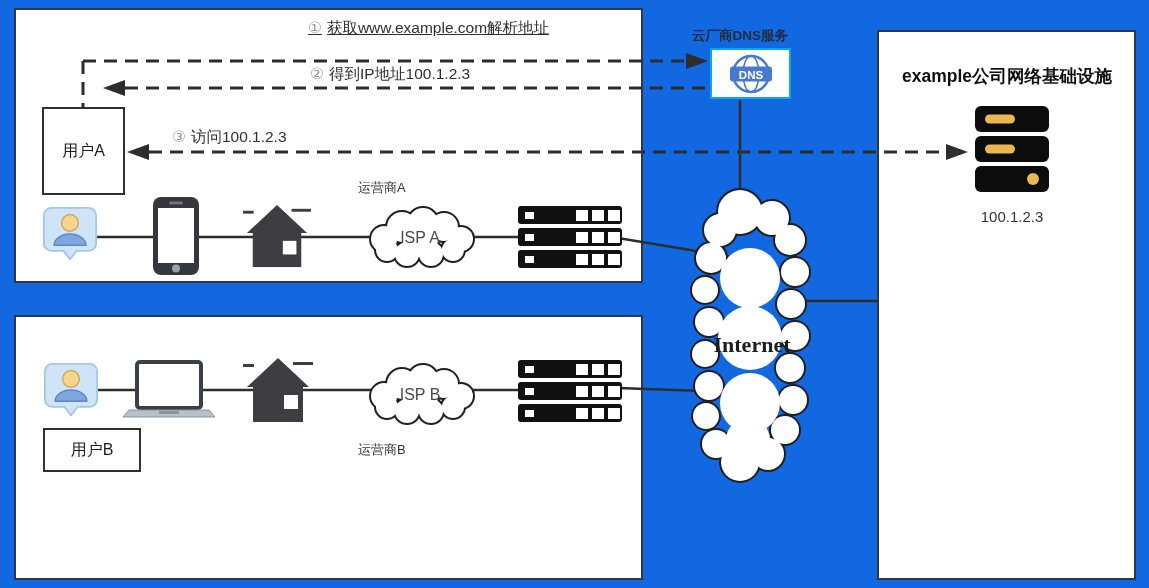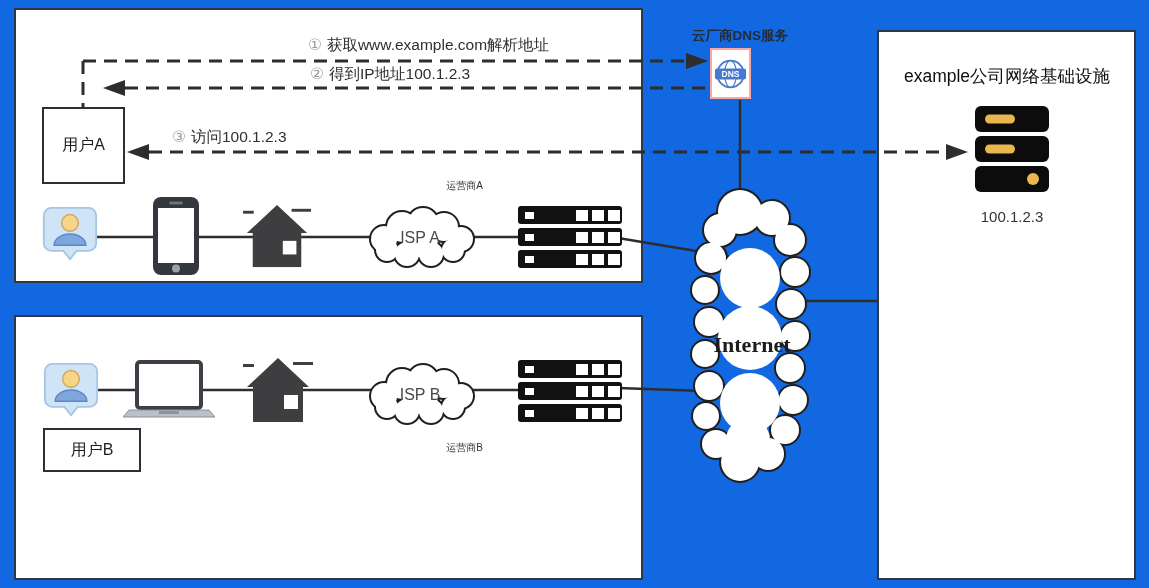--- a/index.html
+++ b/index.html
@@ -5,24 +5,24 @@
   * { margin:0; padding:0; box-sizing:border-box; }
   body { font-family:"Liberation Sans","DejaVu Sans",sans-serif; }
   .canvas { position:relative; width:1149px; height:588px; background:#1168e0; overflow:hidden; }
   .wbox { position:absolute; background:#ffffff; border:2.5px solid #2e3647; }
   .overlay { position:absolute; left:0; top:0; width:1149px; height:588px; z-index:5; pointer-events:none; }
   .icon { position:absolute; z-index:6; }
   .lbl { position:absolute; z-index:6; color:#3a3a3a; white-space:nowrap; }
   .step { font-size:15.5px; color:#2f2f2f; }
   .step .num { color:#9b9b9b; margin-right:5px; }
   .userbox { position:absolute; z-index:6; background:#fff; border:2.5px solid #2f2f33; display:flex; align-items:center; justify-content:center; font-size:16px; color:#1d1d1d; }
-  .dnsbox { position:absolute; left:710px; top:48px; width:41px; height:51px; background:#fff; border:2px solid #fca5a5; z-index:4; display:flex; align-items:center; justify-content:center; }
+  .dnsbox { position:absolute; left:710px; top:48px; width:81px; height:51px; background:#fff; border:2px solid #0ea5e9; z-index:4; display:flex; align-items:center; justify-content:center; }
   .dns-label { left:670px; top:27px; width:140px; text-align:center; font-size:13.5px; color:#222c3d; font-weight:700; }
-  .carrier { width:125px; text-align:right; font-size:10px; color:#333; }
-  .infra-title { left:881px; top:64px; width:252px; text-align:center; font-size:17.5px; font-weight:normal; color:#101010; }
+  .carrier { width:125px; text-align:left; font-size:13px; color:#333; }
+  .infra-title { left:881px; top:64px; width:252px; text-align:center; font-size:17.5px; font-weight:bold; color:#101010; }
   .pubip { left:950px; top:206px; width:124px; text-align:center; font-size:15px; line-height:1.45; color:#333; }
   .watermark { left:978px; top:556px; width:168px; text-align:right; font-size:15px; color:#a3a3a8; z-index:7; }
   .isp-text { font-size:16px; fill:#4a4a4a; text-anchor:middle; font-family:"Liberation Sans","DejaVu Sans",sans-serif; }
   .internet-text { font-size:22px; font-weight:bold; fill:#1c1c1c; text-anchor:middle; font-family:"Liberation Serif","DejaVu Serif",serif; }
   .solid-line { stroke:#2d2d2d; stroke-width:2.5; fill:none; }
   .dash-line { stroke:#2d2d2d; stroke-width:3; fill:none; stroke-dasharray:13 8; }
   .arrowhead { fill:#2d2d2d; }
   .cloud-stroke { fill:#ffffff; stroke:#1f1f1f; stroke-width:4; }
   .cloud-fill { fill:#ffffff; stroke:none; }
 </style>
@@ -157,41 +157,41 @@
       <polygon class="arrowhead" points="708,61 686,53 686,69"></polygon>
       <path class="dash-line" d="M83,61 V107"></path>
       <path class="dash-line" d="M125,88 H710"></path>
       <polygon class="arrowhead" points="103,88 125,80 125,96"></polygon>
       <path class="dash-line" d="M149,152 H946"></path>
       <polygon class="arrowhead" points="127,152 149,144 149,160"></polygon>
       <polygon class="arrowhead" points="968,152 946,144 946,160"></polygon>
     </g>
   </svg>
 
-  <div class="lbl step" style="left:308px; top:35px;">
+  <div class="lbl step" style="left:308px; top:18px;text-decoration:underline;">
     <span class="num">①</span><span>获取www.example.com解析地址</span>
   </div>
   <div class="lbl step" style="left:310px; top:64px;">
     <span class="num">②</span><span>得到IP地址100.1.2.3</span>
   </div>
   <div class="lbl step" style="left:172px; top:118px;margin-top:9px;">
     <span class="num">③</span><span>访问100.1.2.3</span>
   </div>
 
   <div class="lbl dns-label">云厂商DNS服务</div>
   <div class="dnsbox">
     <svg width="50" height="42" viewBox="0 0 50 42">
       <circle cx="25" cy="21" r="18" fill="none" stroke="#4779cf" stroke-width="2.5"></circle>
       <ellipse cx="25" cy="21" rx="8" ry="18" fill="none" stroke="#4779cf" stroke-width="1.6"></ellipse>
       <rect x="4" y="13.5" width="42" height="15" rx="3" fill="#4779cf"></rect>
       <text x="25" y="25.5" text-anchor="middle" font-size="11.5" font-weight="bold" fill="#ffffff" font-family="Liberation Sans, DejaVu Sans, sans-serif">DNS</text>
     </svg>
   </div>
 
-  <div class="userbox" style="left:42px; top:107px; width:83px; height:77px;">
+  <div class="userbox" style="left:42px; top:107px; width:83px; height:88px;">
       <span>用户A</span>
     </div>
   <div class="userbox" style="left:43px; top:428px; width:98px; height:44px;">
       <span>用户B</span>
     </div>
 
   <div class="icon" style="left:42px; top:206px;">
     <svg width="56" height="58" viewBox="0 0 60 62">
       <path d="M10,2 h40 a8,8 0 0 1 8,8 v30 a8,8 0 0 1 -8,8 h-13 l-7,9 l-7,-9 h-13 a8,8 0 0 1 -8,-8 v-30 a8,8 0 0 1 8,-8 z" fill="#cfe4f7" stroke="#a6c6e4" stroke-width="2"></path>
       <circle cx="30" cy="18" r="9" fill="#f6d488" stroke="#cda75e" stroke-width="1.5"></circle>

